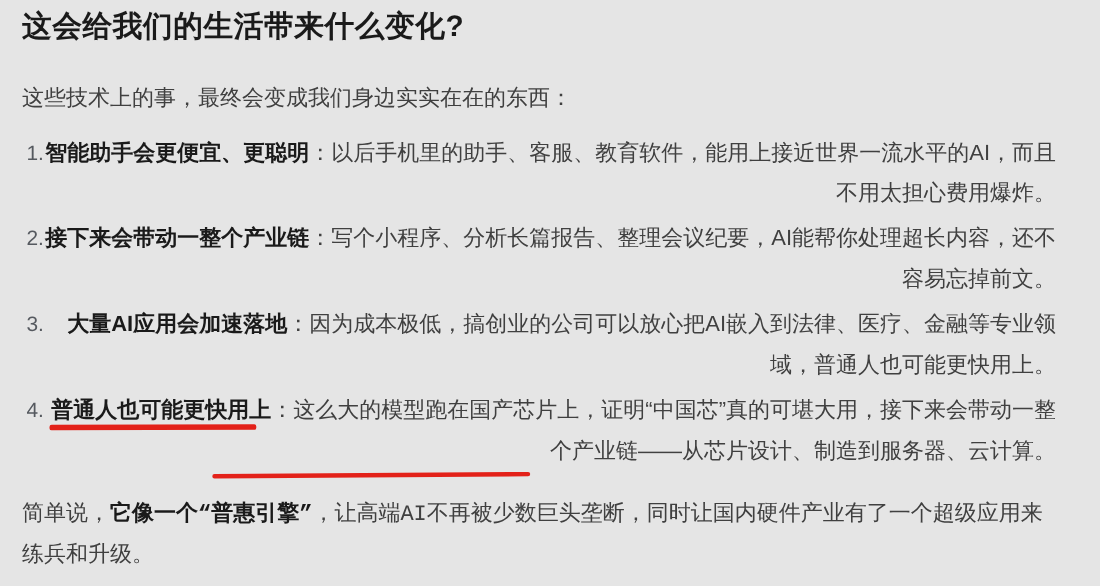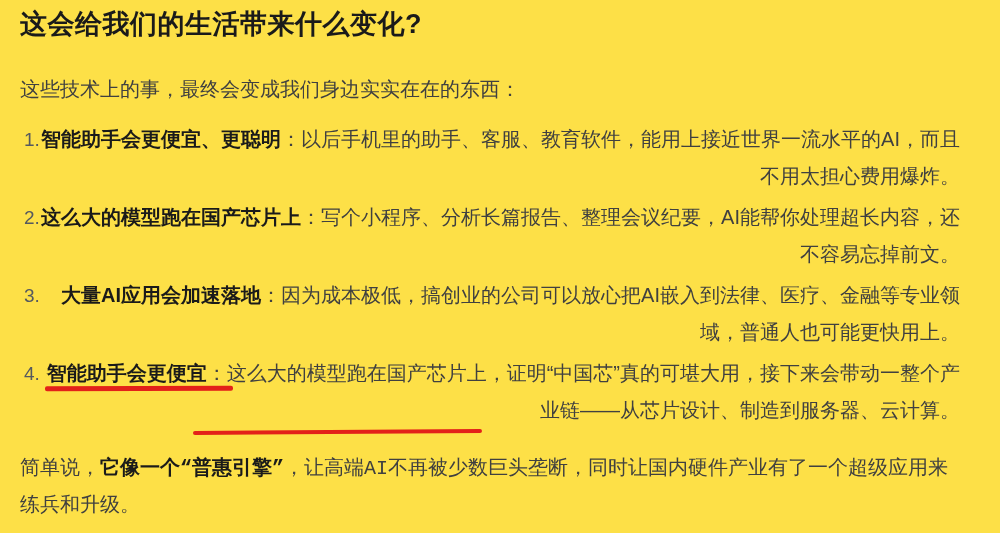--- a/index.html
+++ b/index.html
@@ -2,21 +2,21 @@
 <html><head>
 <meta charset="utf-8">
 <style>
   html, body { margin: 0; padding: 0; background: #ffffff; }
   .page {
     position: relative;
     width: 1000px;
     height: 533px;
     box-sizing: border-box;
     padding: 6px 40px 0 20px;
-    background: #fde047;
+    background: #e5e5e5;
     overflow: hidden;
     font-family: "Liberation Sans", "DejaVu Sans", sans-serif;
   }
   .heading {
     margin: 0;
     font-size: 27px;
     line-height: 36px;
     font-weight: 700;
     color: #1a1a1a;
     letter-spacing: 0.5px;
@@ -84,29 +84,29 @@
 
   <p class="intro">这些技术上的事，最终会变成我们身边实实在在的东西：</p>
 
   <ol class="numbered">
     <li>
       <span class="num">1.</span>
       <p class="item-text"><strong>智能助手会更便宜、更聪明</strong><span>：</span><span>以后手机里的助手、客服、教育软件，能用上接近世界一流水平的AI，而且不用太担心费用爆炸。</span></p>
     </li>
     <li>
       <span class="num">2.</span>
-      <p class="item-text"><strong>这么大的模型跑在国产芯片上</strong><span>：</span><span>写个小程序、分析长篇报告、整理会议纪要，AI能帮你处理超长内容，还不容易忘掉前文。</span></p>
+      <p class="item-text"><strong>接下来会带动一整个产业链</strong><span>：</span><span>写个小程序、分析长篇报告、整理会议纪要，AI能帮你处理超长内容，还不容易忘掉前文。</span></p>
     </li>
     <li>
       <span class="num">3.</span>
       <p class="item-text"><strong>大量AI应用会加速落地</strong><span>：</span><span>因为成本极低，搞创业的公司可以放心把AI嵌入到法律、医疗、金融等专业领域，普通人也可能更快用上。</span></p>
     </li>
     <li>
       <span class="num">4.</span>
-      <p class="item-text"><strong>智能助手会更便宜</strong><span>：</span><span>这么大的模型跑在国产芯片上，证明“中国芯”真的可堪大用，接下来会带动一整个产业链——从芯片设计、制造到服务器、云计算。</span></p>
+      <p class="item-text"><strong>普通人也可能更快用上</strong><span>：</span><span>这么大的模型跑在国产芯片上，证明“中国芯”真的可堪大用，接下来会带动一整个产业链——从芯片设计、制造到服务器、云计算。</span></p>
     </li>
   </ol>
 
   <p class="closing"><span>简单说，</span><strong>它像一个“普惠引擎”</strong><span>，让高端AI不再被少数巨头垄断，同时让国内硬件产业有了一个超级应用来练兵和升级。</span></p>
 
   <div class="redline redline-1" style="background: rgb(227, 33, 25);"></div>
   <div class="redline redline-2" style="background: rgb(227, 33, 25);"></div>
 
 </div>
 

